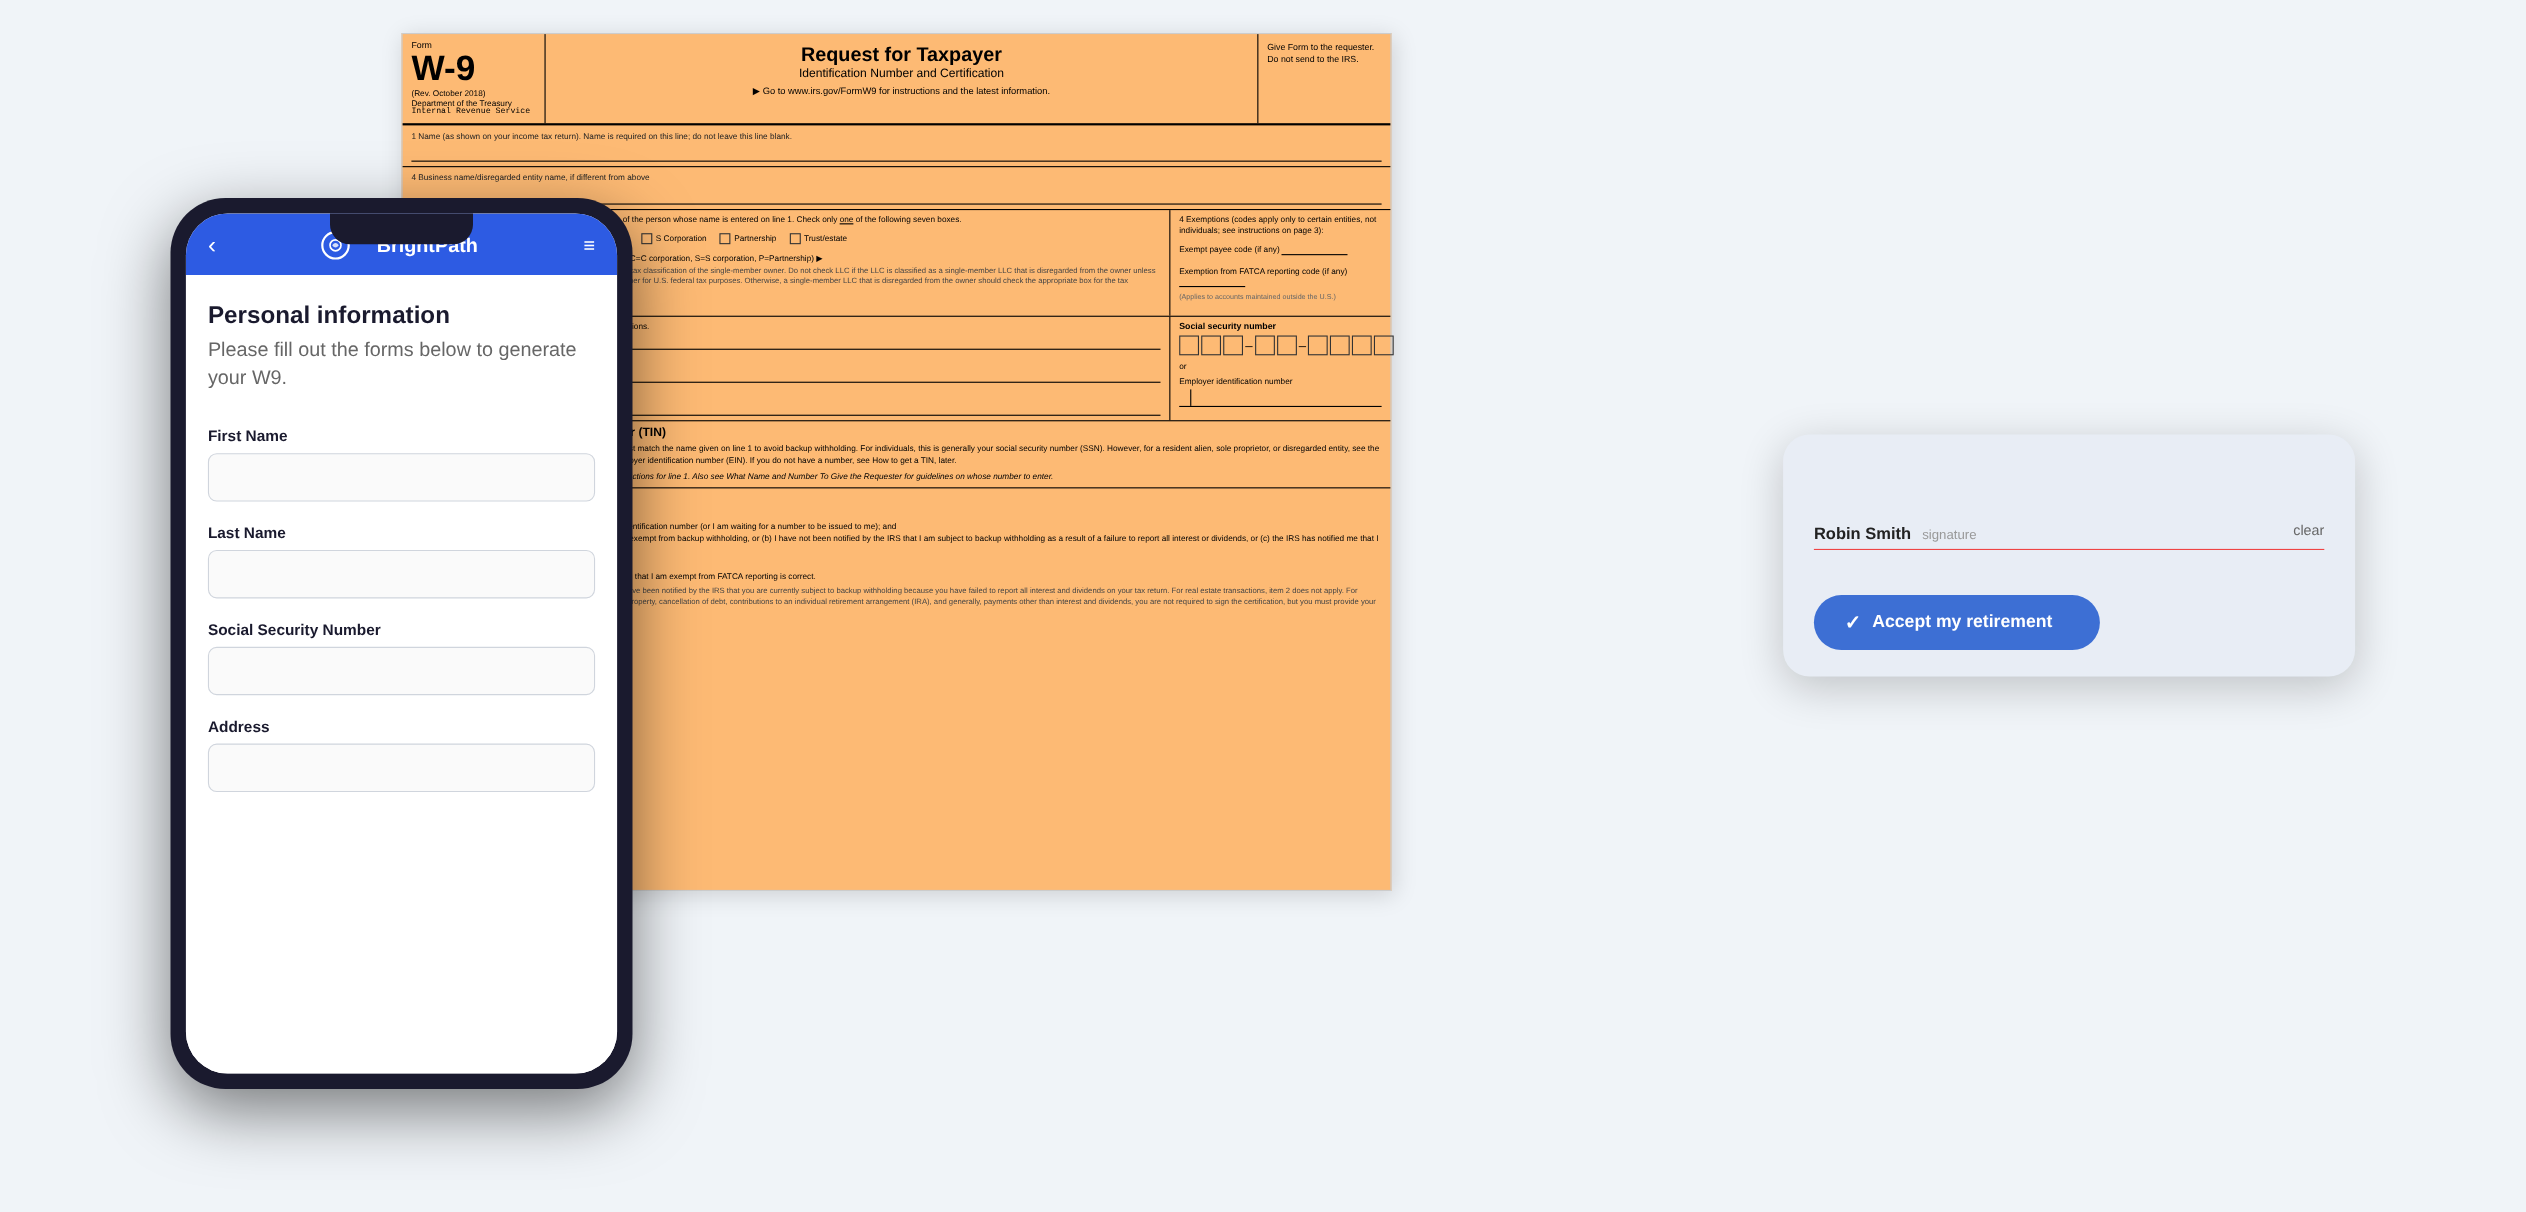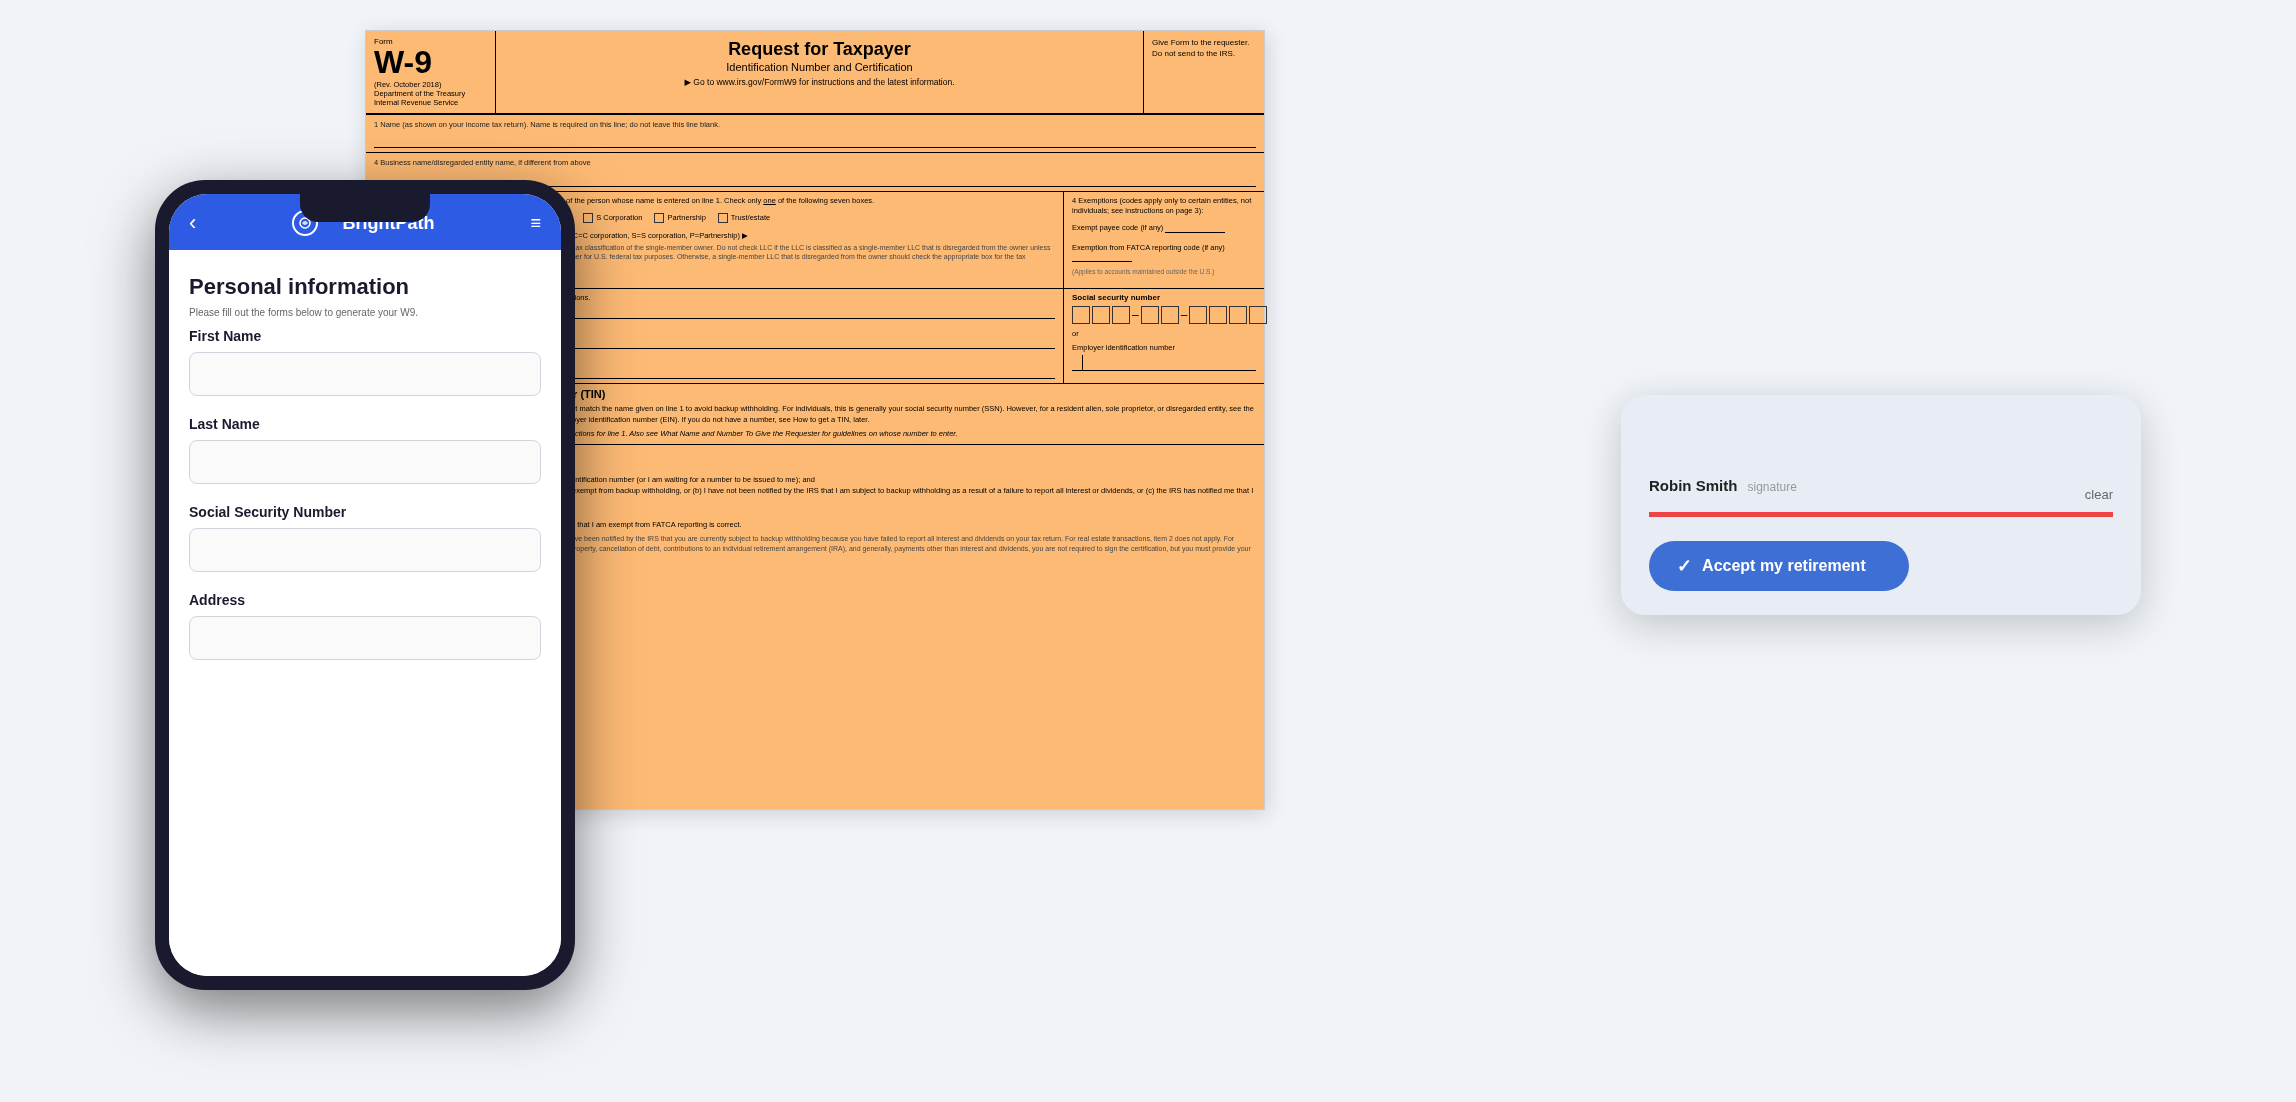--- a/index.html
+++ b/index.html
@@ -253,23 +253,23 @@
       overflow-y: auto;
       background: white;
     }
     .phone-page-title {
       font-size: 22px;
       font-weight: 700;
       color: #1a1a2e;
       margin-bottom: 6px;
     }
     .phone-page-subtitle {
-      font-size: 10px;
+      font-size: 18px;
       color: #666;
-      margin-bottom: 8px;
+      margin-bottom: 32px;
       line-height: 1.4;
     }
     .phone-field-label {
       font-size: 14px;
       font-weight: 600;
       color: #1a1a2e;
       margin-bottom: 8px;
     }
     .phone-field-input {
       width: 100%;
@@ -290,22 +290,22 @@
       background: #e8edf5;
       border-radius: 24px;
       padding: 24px 28px;
       box-shadow: 0 10px 40px rgba(0,0,0,0.2);
       z-index: 15;
       display: flex;
       flex-direction: column;
       justify-content: space-between;
     }
     .signature-line-area {
-      border-bottom: 5px solid #ef4444;
-      padding-bottom: 18px;
+      border-bottom: 1px solid #ef4444;
+      padding-bottom: 5px;
       min-height: 60px;
       position: relative;
     }
     .signature-name {
       font-size: 15px;
       color: #555;
       margin-top: 8px;
     }
     .signature-name strong {
       color: #222;
@@ -346,21 +346,21 @@
 <body>
 
 <div class="w9-form">
 
   <div class="w9-header">
     <div class="w9-header-left">
       <div style="font-size:8px;">Form</div>
       <div class="w9-form-number">W-9</div>
       <div style="font-size:7.5px;margin-top:2px;">(Rev. October 2018)</div>
       <div style="font-size:7.5px;">Department of the Treasury</div>
-      <div style="font-size:7.5px;">Internal Revenue Service</div>
+      <div style="font-size:7.5px;font-family:Liberation Mono, monospace;">Internal Revenue Service</div>
     </div>
     <div class="w9-header-center">
       <h1>Request for Taxpayer</h1>
       <div class="subtitle">Identification Number and Certification</div>
       <div class="go-to">▶ Go to www.irs.gov/FormW9 for instructions and the latest information.</div>
     </div>
     <div class="w9-header-right">Give Form to the requester. Do not send to the IRS.</div>
   </div>
 
   <div class="w9-row">

